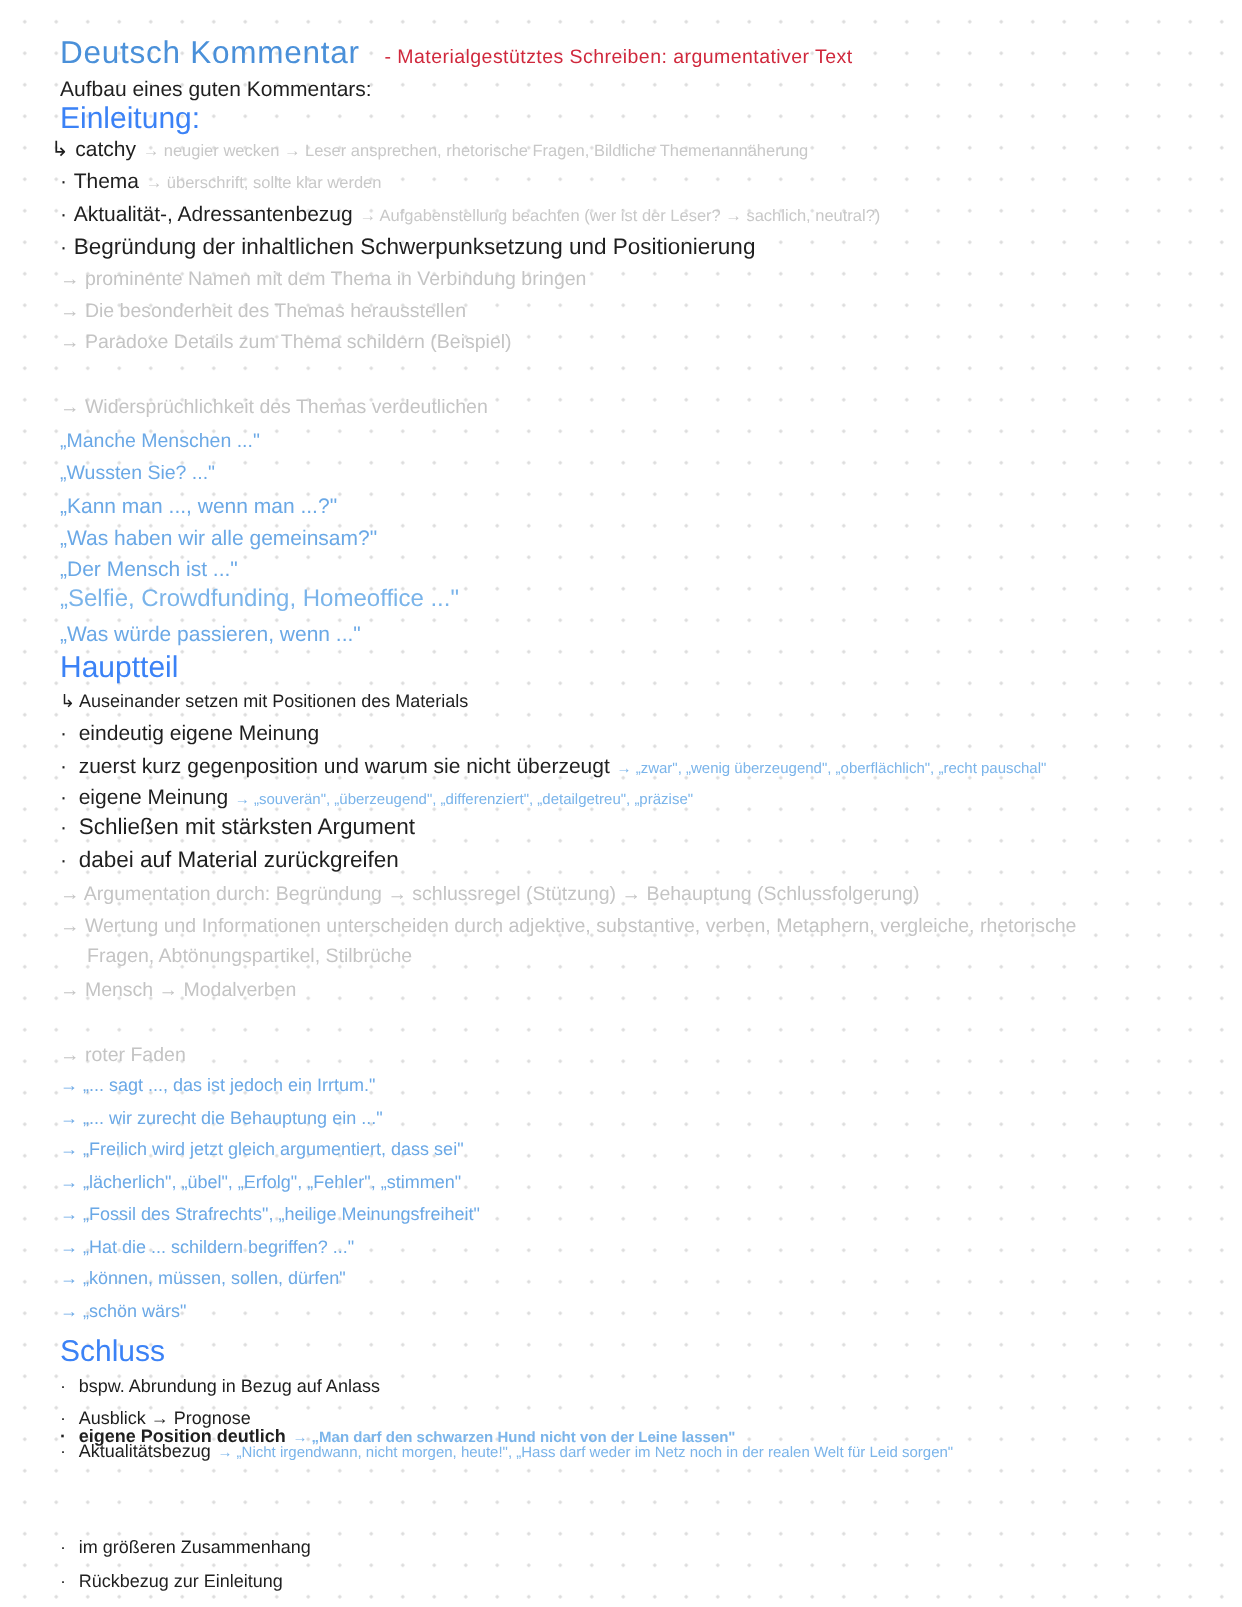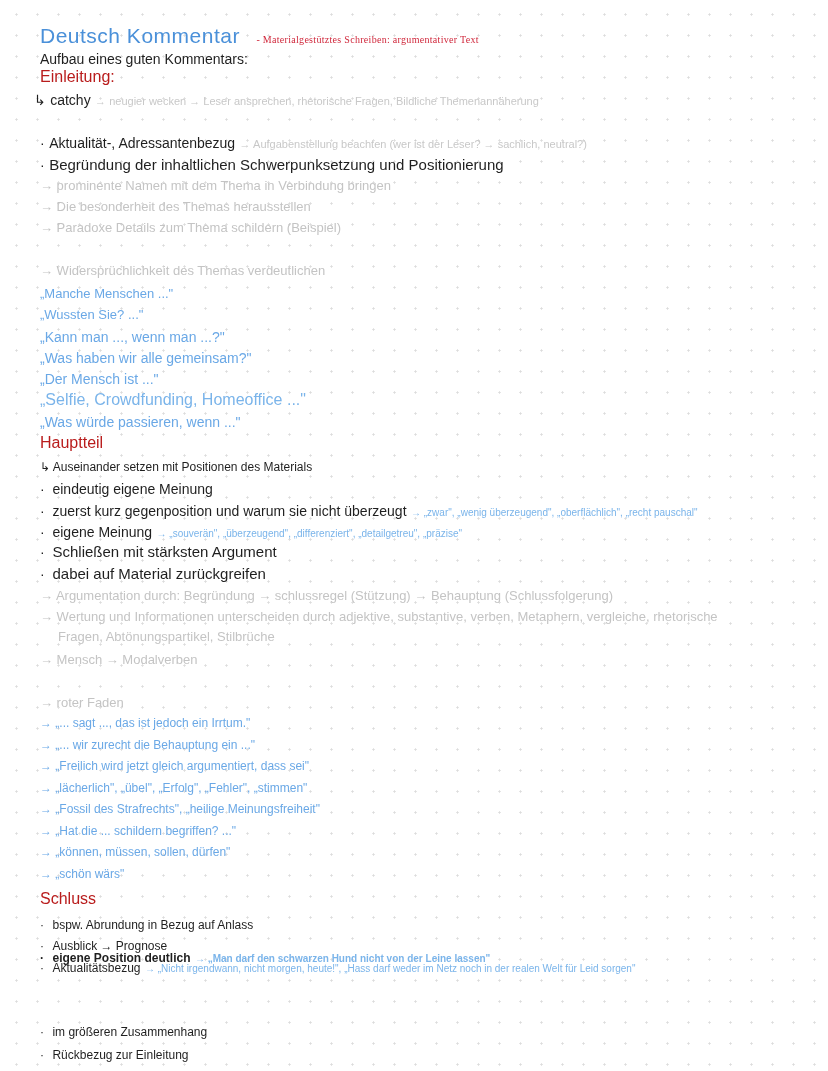--- a/index.html
+++ b/index.html
@@ -11,22 +11,22 @@
     background-position: 6px 4px;
     font-family: "DejaVu Sans", sans-serif;
     position: relative;
   }
   .page { position: absolute; left: 0; top: 0; width: 828px; height: 1071px; }
   .line {
     position: absolute; left: 40px; white-space: nowrap;
     color: #1a1a1a; font-family: "Liberation Sans", sans-serif;
   }
   .title { font-size: 21px; color: #4a90d9; letter-spacing: 0.5px; text-align: right; }
-  .title-sub { font-size: 10px; color: #d0283c; margin-left: 12px; letter-spacing: 0.3px; font-family: Liberation Serif, serif; }
-  .heading { font-size: 16px; color: #b91c1c; }
+  .title-sub { font-size: 13px; color: #d0283c; margin-left: 12px; letter-spacing: 0.3px; }
+  .heading { font-size: 20px; color: #3b82f6; }
   .black { font-size: 14px; color: #1f1f1f; }
   .black-sm { font-size: 12px; color: #1f1f1f; }
   .gray { font-size: 13px; color: #c4c4c4; }
   .gray-sm { font-size: 11px; color: #c8c8c8; }
   .blue { font-size: 13px; color: #6aa8e6; }
   .blue-lg { font-size: 16px; color: #7ab4ea; }
   .blue-sm { font-size: 10px; color: #7ab4ea; }
   .bullet { display: inline-block; width: 8px; }
 </style>
 </head>
@@ -39,20 +39,25 @@
     <span class="title-sub">- Materialgestütztes Schreiben: argumentativer Text</span>
   </div>
   <div class="line black" style="top:51px;">Aufbau eines guten Kommentars:</div>
 
   <div class="line heading" style="top:68px;">Einleitung:</div>
 
   <div class="line" style="top:91px;left:34px;">
     <span class="black">↳</span>
     <span class="black">catchy</span>
     <span class="gray-sm">→ neugier wecken → Leser ansprechen, rhetorische Fragen, Bildliche Themenannäherung</span>
+  </div>
+  <div class="line" style="top:112px;">
+    <span class="black">·</span>
+    <span class="black">Thema</span>
+    <span class="gray-sm">→ überschrift, sollte klar werden</span>
   </div>
   <div class="line" style="top:134px;">
     <span class="black">·</span>
     <span class="black">Aktualität-, Adressantenbezug</span>
     <span class="gray-sm">→ Aufgabenstellung beachten (wer ist der Leser? → sachlich, neutral?)</span>
   </div>
   <div class="line" style="top:156px;">
     <span class="black">·</span>
     <span class="black" style="font-size:15px;">Begründung der inhaltlichen Schwerpunksetzung und Positionierung</span>
   </div>

